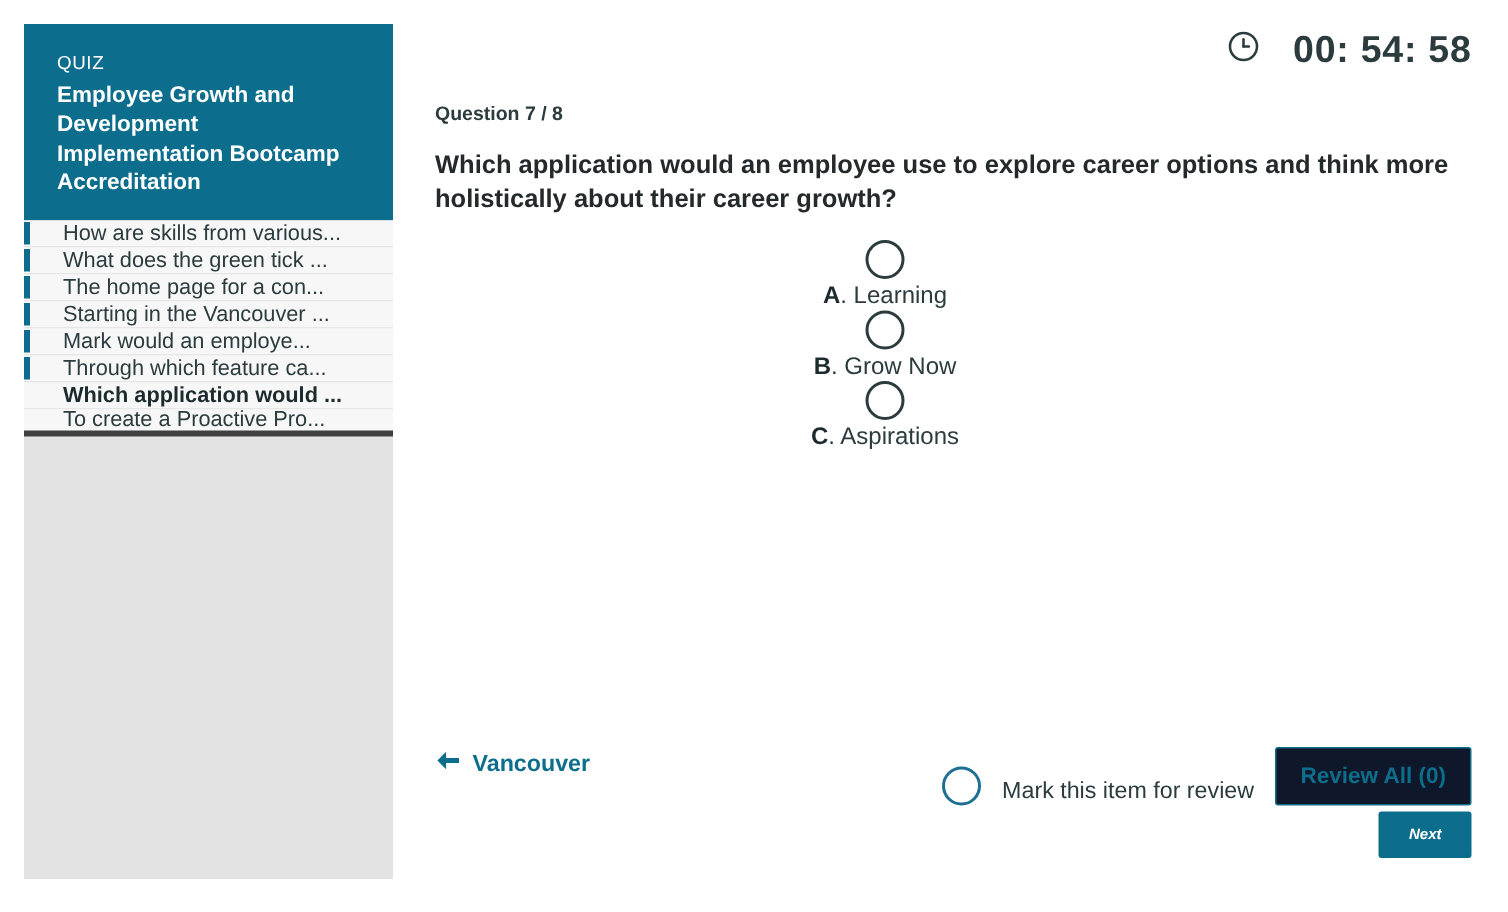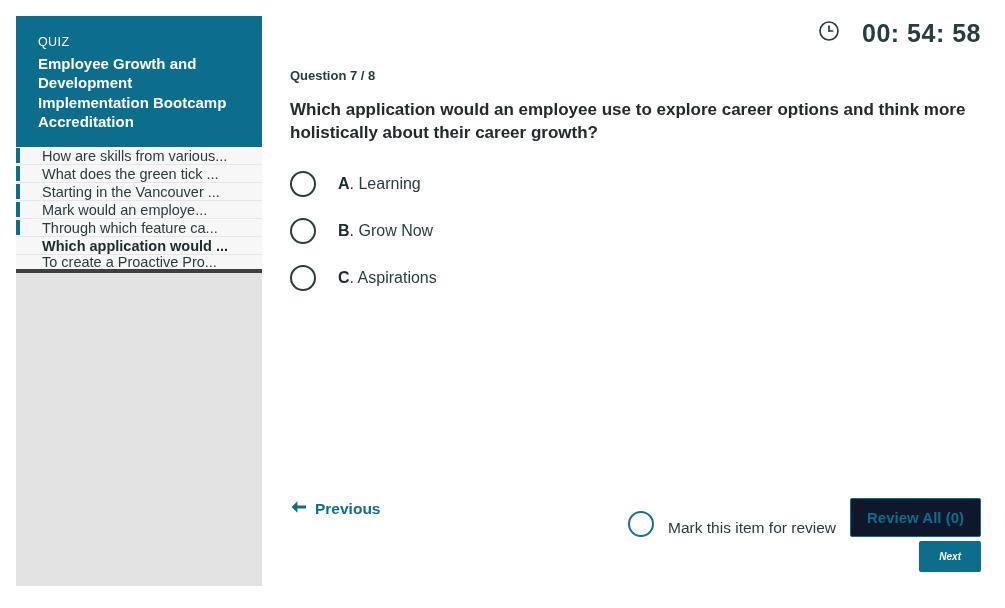--- a/index.html
+++ b/index.html
@@ -148,22 +148,23 @@
     position: absolute;
     left: 28px;
     top: 160px;
     width: 600px;
   }
 
   .option {
     display: flex;
     align-items: center;
     height: 47px;
-    gap: 22px;
-    cursor: pointer;
+    gap: 2px;
+    cursor: pointer;
+    flex-direction: column;
   }
 
   .radio {
     flex: 0 0 auto;
     width: 26px;
     height: 26px;
     border-radius: 50%;
     border: 2px solid #2b3b3e;
     background: #ffffff;
   }
@@ -251,20 +252,23 @@
     <div class="quiz-header">
       <div class="quiz-kicker">QUIZ</div>
       <div class="quiz-title">Employee Growth and Development Implementation Bootcamp Accreditation</div>
     </div>
     <div class="question-list" id="question-list">
         <div class="q-item answered">
           <span>How are skills from various...</span>
         </div>
         <div class="q-item answered">
           <span>What does the green tick ...</span>
+        </div>
+        <div class="q-item answered">
+          <span>The home page for a con...</span>
         </div>
         <div class="q-item answered">
           <span>Starting in the Vancouver ...</span>
         </div>
         <div class="q-item answered">
           <span>Mark would an employe...</span>
         </div>
         <div class="q-item answered">
           <span>Through which feature ca...</span>
         </div>
@@ -308,21 +312,21 @@
           <span class="opt-text"><b>C</b><span>. </span><span>Aspirations</span></span>
         </div>
       </div>
 
     <a class="prev-link">
       <span class="arrow-left">
         <svg width="17" height="14" viewBox="0 0 17 14">
           <path d="M7.4 1.2 L1.6 7 L7.4 12.8 L7.4 8.6 L16 8.6 L16 5.4 L7.4 5.4 Z" fill="#0c6e8c"></path>
         </svg>
       </span>
-      <span>Previous</span>
+      <span>Vancouver</span>
     </a>
 
     <div class="review-row">
       <span class="radio teal"></span>
       <span class="mark-label">Mark this item for review</span>
       <button class="btn-outline">Review All (0)</button>
     </div>
 
     <button class="btn-next">Next</button>
 

